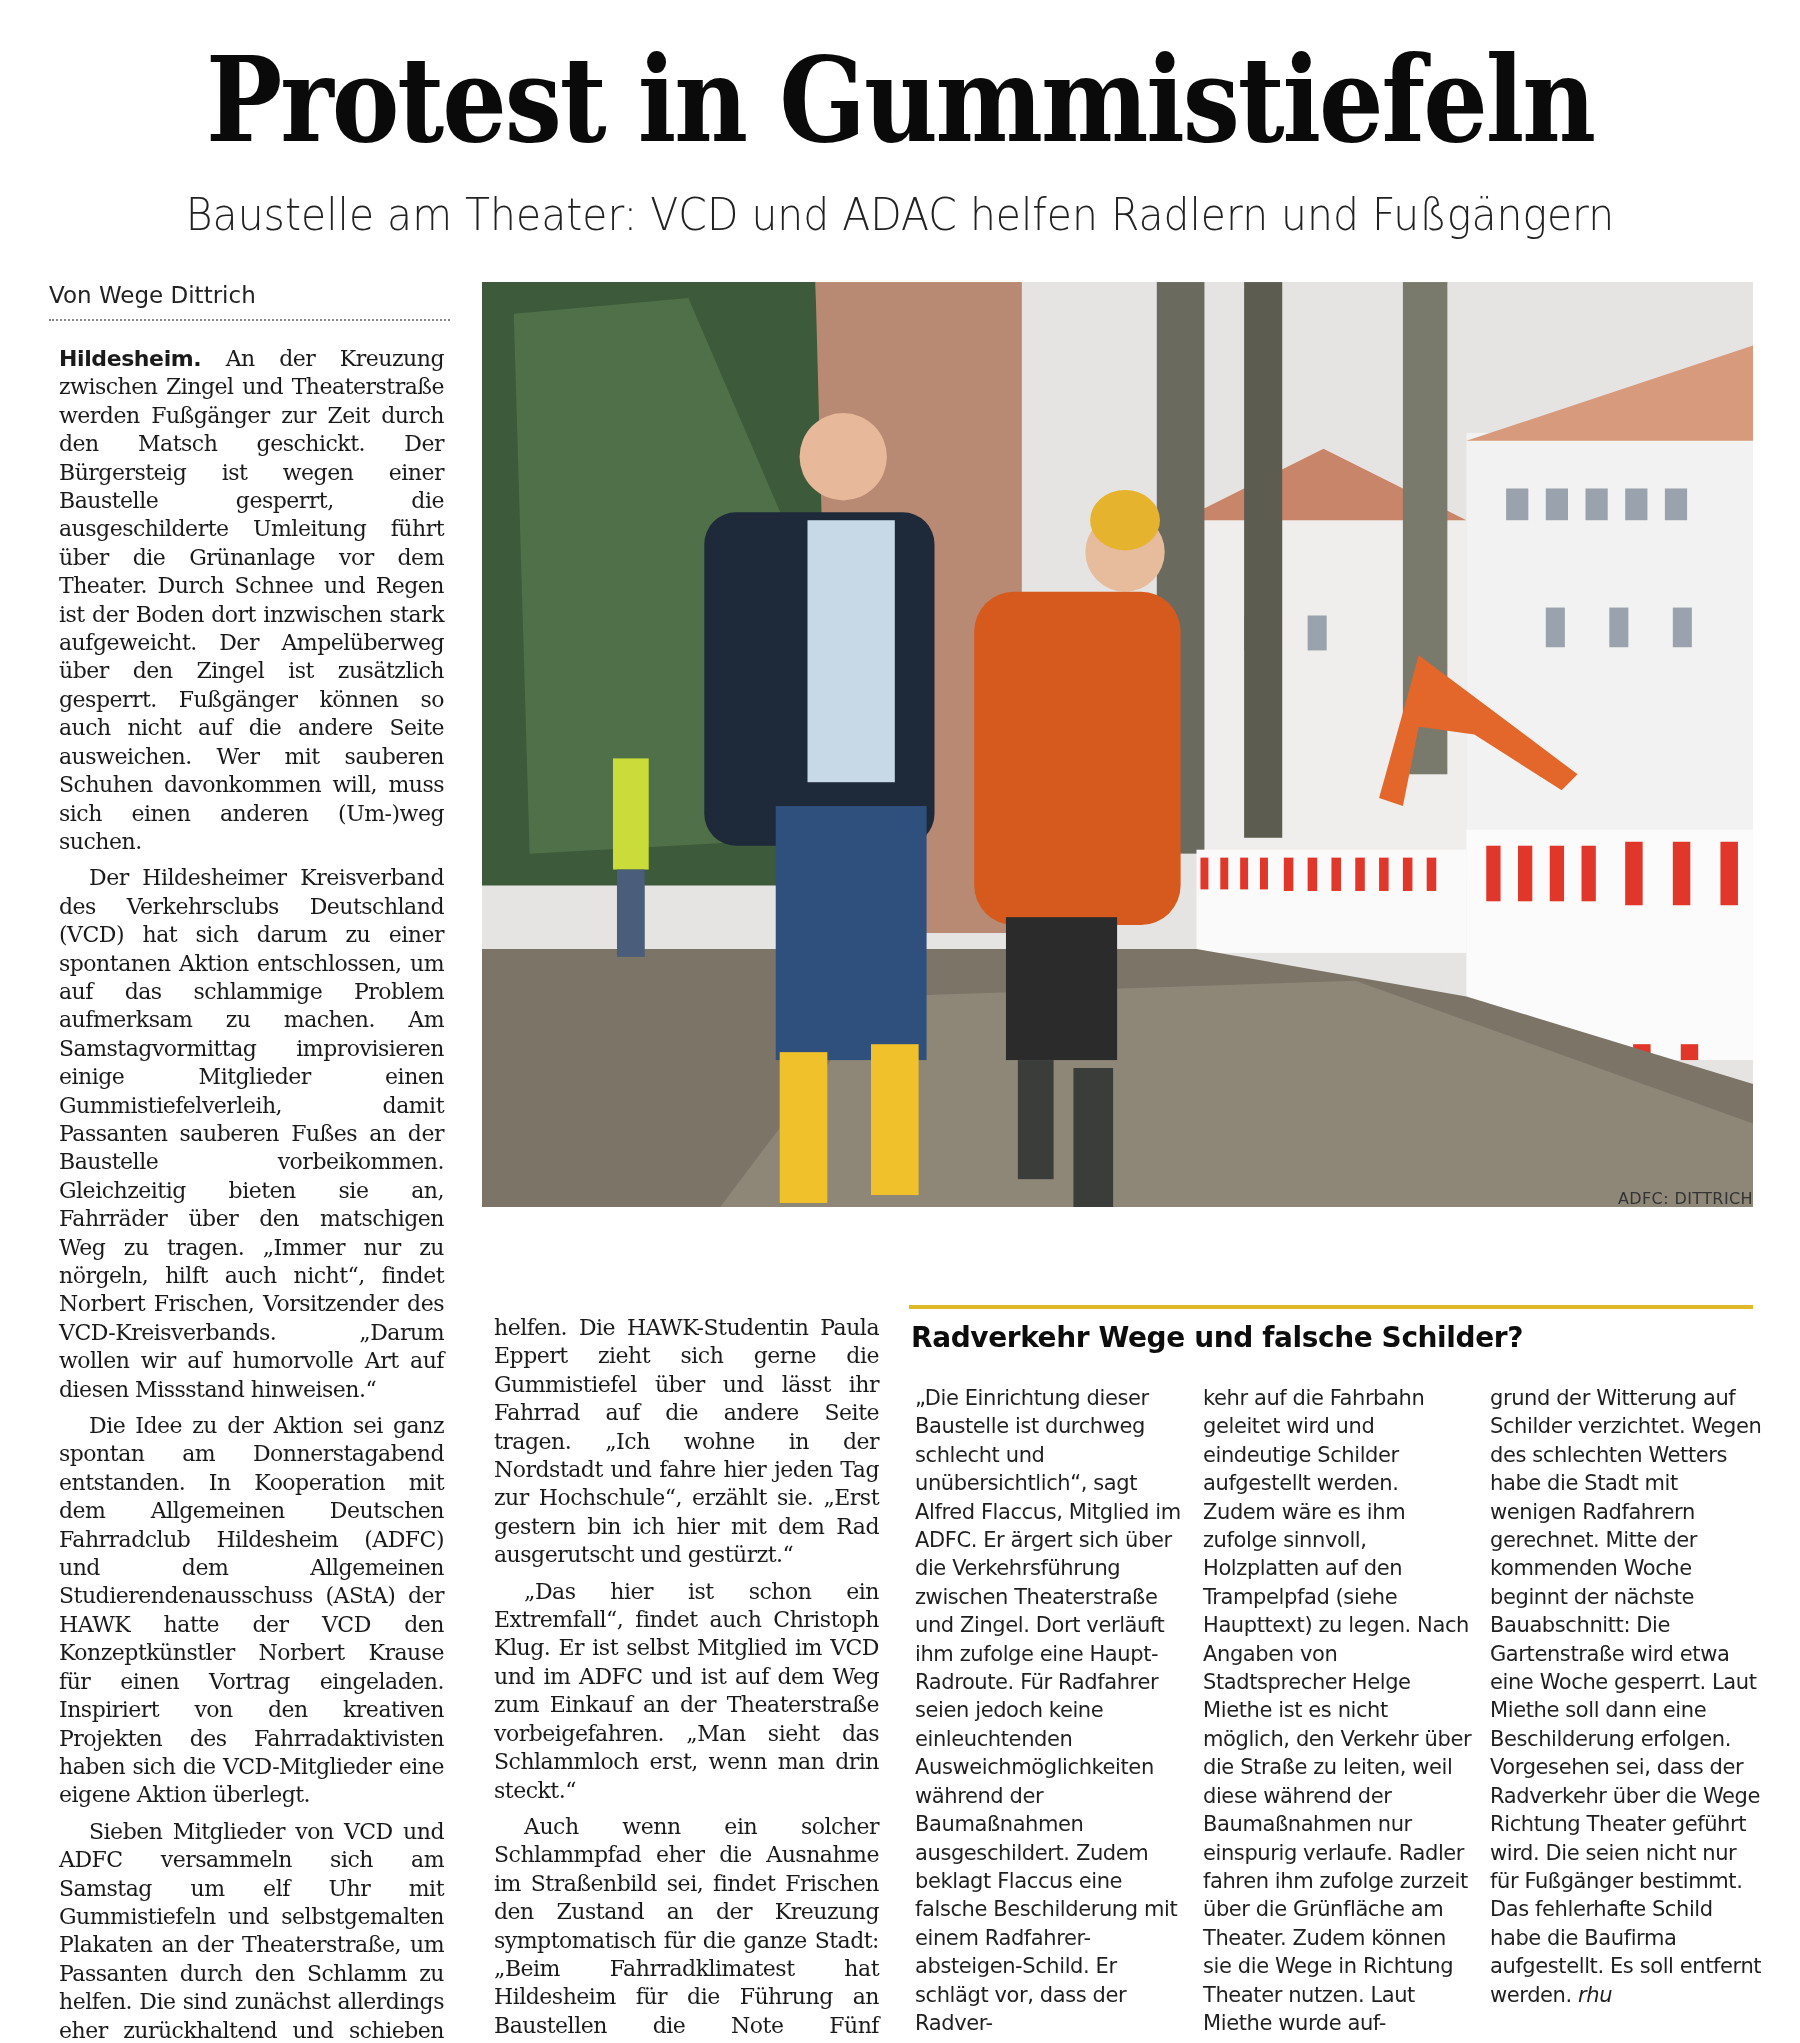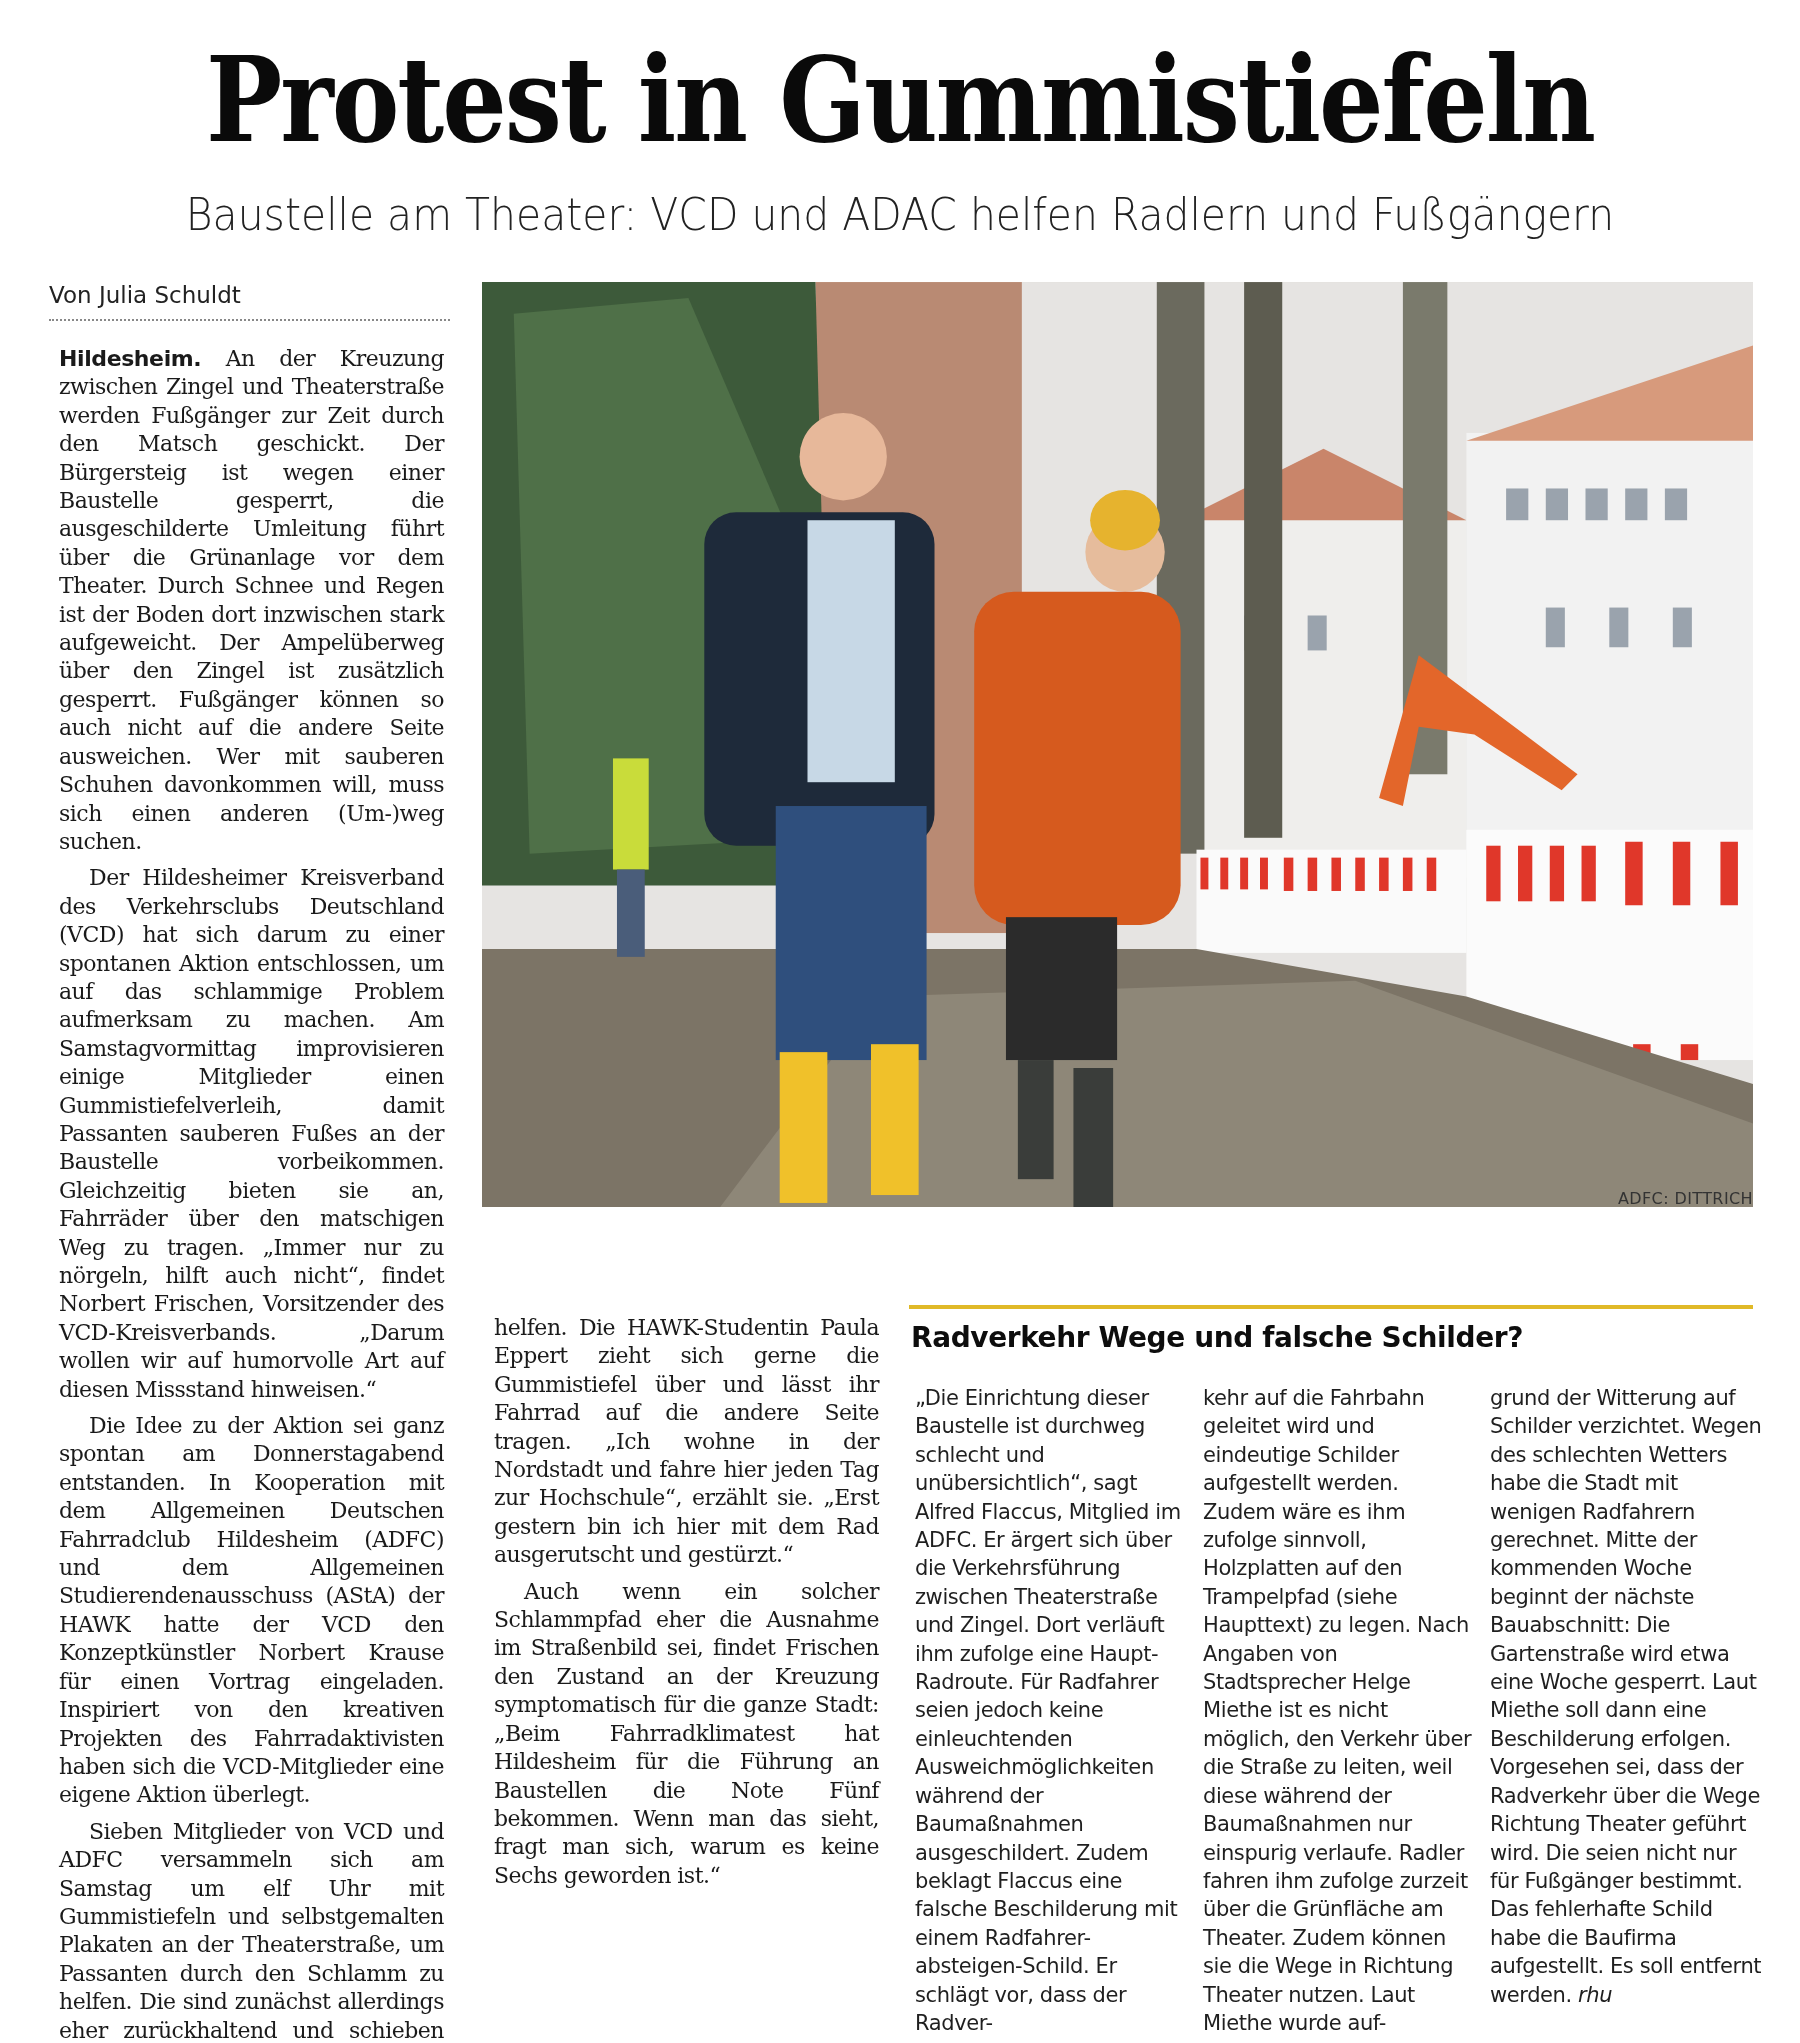--- a/index.html
+++ b/index.html
@@ -55,21 +55,21 @@
   .bcol p { margin:0; }
   .b1 { left:915px; } .b2 { left:1203px; } .b3 { left:1490px; }
   .sig { font-style:italic; }
 </style>
 </head>
 <body>
 
 <div class="headline">Protest in Gummistiefeln</div>
 <div class="subhead">Baustelle am Theater: VCD und ADAC helfen Radlern und Fußgängern</div>
 
-<div class="byline">Von Julia Schuldt</div>
+<div class="byline">Von Wege Dittrich</div>
 
 <div class="col col1">
   <p class="first"><span class="dateline">Hildesheim.</span> <span>An der Kreuzung zwischen Zingel und Theaterstraße werden Fußgänger zur Zeit durch den Matsch geschickt. Der Bürgersteig ist wegen einer Baustelle gesperrt, die ausgeschilderte Umleitung führt über die Grünanlage vor dem Theater. Durch Schnee und Regen ist der Boden dort inzwischen stark aufgeweicht. Der Ampelüberweg über den Zingel ist zusätzlich gesperrt. Fußgänger können so auch nicht auf die andere Seite ausweichen. Wer mit sauberen Schuhen davonkommen will, muss sich einen anderen (Um-)weg suchen.</span></p>
   <p>Der Hildesheimer Kreisverband des Verkehrsclubs Deutschland (VCD) hat sich darum zu einer spontanen Aktion entschlossen, um auf das schlammige Problem aufmerksam zu machen. Am Samstagvormittag improvisieren einige Mitglieder einen Gummistiefelverleih, damit Passanten sauberen Fußes an der Baustelle vorbeikommen. Gleichzeitig bieten sie an, Fahrräder über den matschigen Weg zu tragen. „Immer nur zu nörgeln, hilft auch nicht“, findet Norbert Frischen, Vorsitzender des VCD-Kreisverbands. „Darum wollen wir auf humorvolle Art auf diesen Missstand hinweisen.“</p>
   <p>Die Idee zu der Aktion sei ganz spontan am Donnerstagabend entstanden. In Kooperation mit dem Allgemeinen Deutschen Fahrradclub Hildesheim (ADFC) und dem Allgemeinen Studierendenausschuss (AStA) der HAWK hatte der VCD den Konzeptkünstler Norbert Krause für einen Vortrag eingeladen. Inspiriert von den kreativen Projekten des Fahrradaktivisten haben sich die VCD-Mitglieder eine eigene Aktion überlegt.</p>
   <p>Sieben Mitglieder von VCD und ADFC versammeln sich am Samstag um elf Uhr mit Gummistiefeln und selbstgemalten Plakaten an der Theaterstraße, um Passanten durch den Schlamm zu helfen. Die sind zunächst allerdings eher zurückhaltend und schieben ihre Fahrräder lieber selbst durch den Schlamm. „Vielleicht hat es einfach zu wenig geregnet“, schmunzelt Frischen.</p>
 
 </div>
 
 <div class="photo">
@@ -155,20 +155,21 @@
     <rect x="745" y="990" width="50" height="200" fill="#3a3d3a"></rect>
   </svg>
 </div>
 
 <div class="caption">
   <span class="credit">ADFC: DITTRICH</span>
 </div>
 
 <div class="col col2">
   <p class="first">helfen. Die HAWK-Studentin Paula Eppert zieht sich gerne die Gummistiefel über und lässt ihr Fahrrad auf die andere Seite tragen. „Ich wohne in der Nordstadt und fahre hier jeden Tag zur Hochschule“, erzählt sie. „Erst gestern bin ich hier mit dem Rad ausgerutscht und gestürzt.“</p>
+  <p>„Das hier ist schon ein Extremfall“, findet auch Christoph Klug. Er ist selbst Mitglied im VCD und im ADFC und ist auf dem Weg zum Einkauf an der Theaterstraße vorbeigefahren. „Man sieht das Schlammloch erst, wenn man drin steckt.“</p>
   <p>Auch wenn ein solcher Schlammpfad eher die Ausnahme im Straßenbild sei, findet Frischen den Zustand an der Kreuzung symptomatisch für die ganze Stadt: „Beim Fahrradklimatest hat Hildesheim für die Führung an Baustellen die Note Fünf bekommen. Wenn man das sieht, fragt man sich, warum es keine Sechs geworden ist.“</p>
 </div>
 
 <div class="box-rule"></div>
 <div class="box-title">Radverkehr Wege und falsche Schilder?</div>
 
 <div class="bcol b1">
     <p>„Die Einrichtung dieser Baustelle ist durchweg schlecht und unübersichtlich“, sagt Alfred Flaccus, Mitglied im ADFC. Er ärgert sich über die Verkehrsführung zwischen Theaterstraße und Zingel. Dort verläuft ihm zufolge eine Haupt-Radroute. Für Radfahrer seien jedoch keine einleuchtenden Ausweichmöglichkeiten während der Baumaßnahmen ausgeschildert. Zudem beklagt Flaccus eine falsche Beschilderung mit einem Radfahrer-absteigen-Schild. Er schlägt vor, dass der Radver-</p>
   </div>
 <div class="bcol b2">

